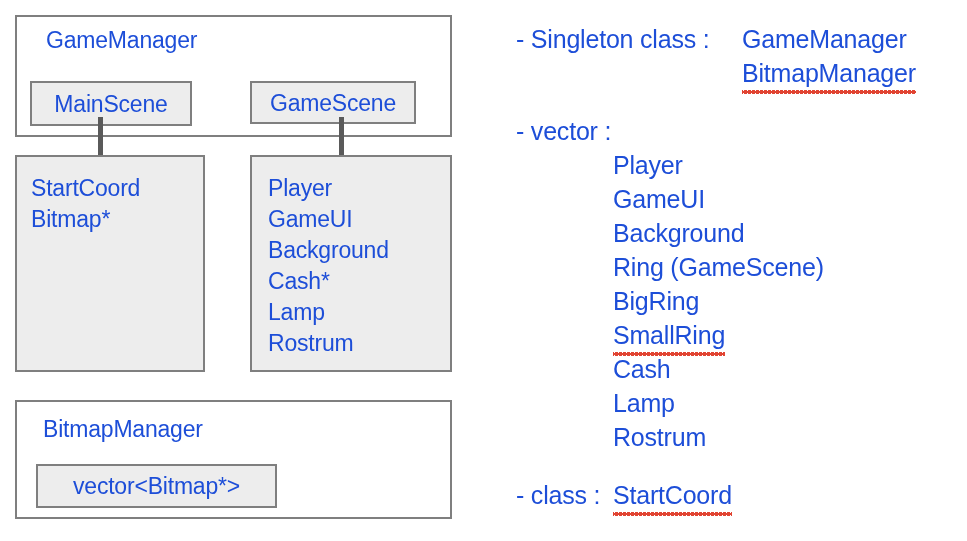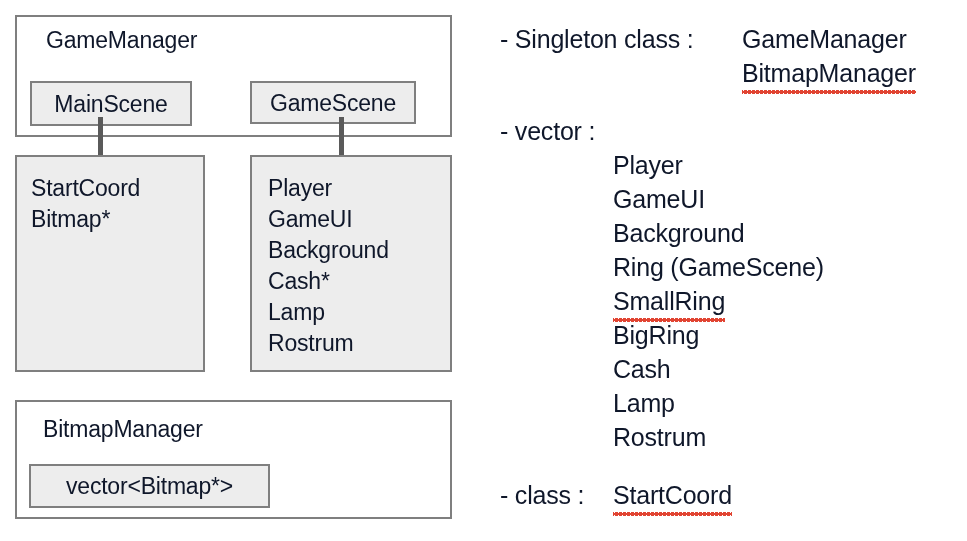--- a/index.html
+++ b/index.html
@@ -6,21 +6,21 @@
     margin: 0;
     padding: 0;
     background: #ffffff;
   }
   #canvas {
     position: relative;
     width: 967px;
     height: 541px;
     background: #ffffff;
     font-family: "Liberation Sans", sans-serif;
-    color: #0f172a;
+    color: #1d4ed8;
     overflow: hidden;
   }
 
   
   .box {
     position: absolute;
     box-sizing: border-box;
     border: 2px solid #7f7f7f;
   }
   .box.white  { background: #ffffff; }
@@ -65,21 +65,21 @@
   .notes {
     position: absolute;
     left: 500px;
     top: 22px;
     width: 460px;
     font-size: 25px;
     line-height: 34px;
     letter-spacing: -0.2px;
   }
   .note-row { position: relative; white-space: nowrap; height: 34px; }
-  .note-row .lead { display: inline-block; }
+  .note-row .lead { display: inline-block; margin-left: 16px; }
   .note-row .val {
     position: absolute;
     white-space: nowrap;
   }
   .note-spacer { height: 24px; }
 
   
   .ind-singleton { left: 242px; }
   .ind-class     { left: 113px; }
 
@@ -143,21 +143,21 @@
       <div>Rostrum</div>
     </div>
   </div>
 
   <div class="box white" style="left:15px; top:400px; width:437px; height:119px;"></div>
 
   <div class="box-title" style="left:43px; top:415px;">
     <span>BitmapManager</span>
   </div>
 
-  <div class="box grey" style="left:29px; top:464px; width:241px; height:44px;">
+  <div class="box grey" style="left:36px; top:464px; width:241px; height:44px;">
     <div class="inner-label">vector&lt;Bitmap*&gt;</div>
   </div>
 
   <div class="notes">
 
     <div class="note-row">
       <span class="lead">- Singleton class :</span>
       <span class="val ind-singleton">GameManager</span>
     </div>
     <div class="note-row">
@@ -175,24 +175,24 @@
     <div class="note-row">
       <span class="val ind-class">GameUI</span>
     </div>
     <div class="note-row">
       <span class="val ind-class">Background</span>
     </div>
     <div class="note-row">
       <span class="val ind-class">Ring (GameScene)</span>
     </div>
     <div class="note-row">
+      <span class="val ind-class">BigRing</span>
+    </div>
+    <div class="note-row">
       <span class="val ind-class sp">SmallRing</span>
-    </div>
-    <div class="note-row">
-      <span class="val ind-class">BigRing</span>
     </div>
     <div class="note-row">
       <span class="val ind-class">Cash</span>
     </div>
     <div class="note-row">
       <span class="val ind-class">Lamp</span>
     </div>
     <div class="note-row">
       <span class="val ind-class">Rostrum</span>
     </div>

